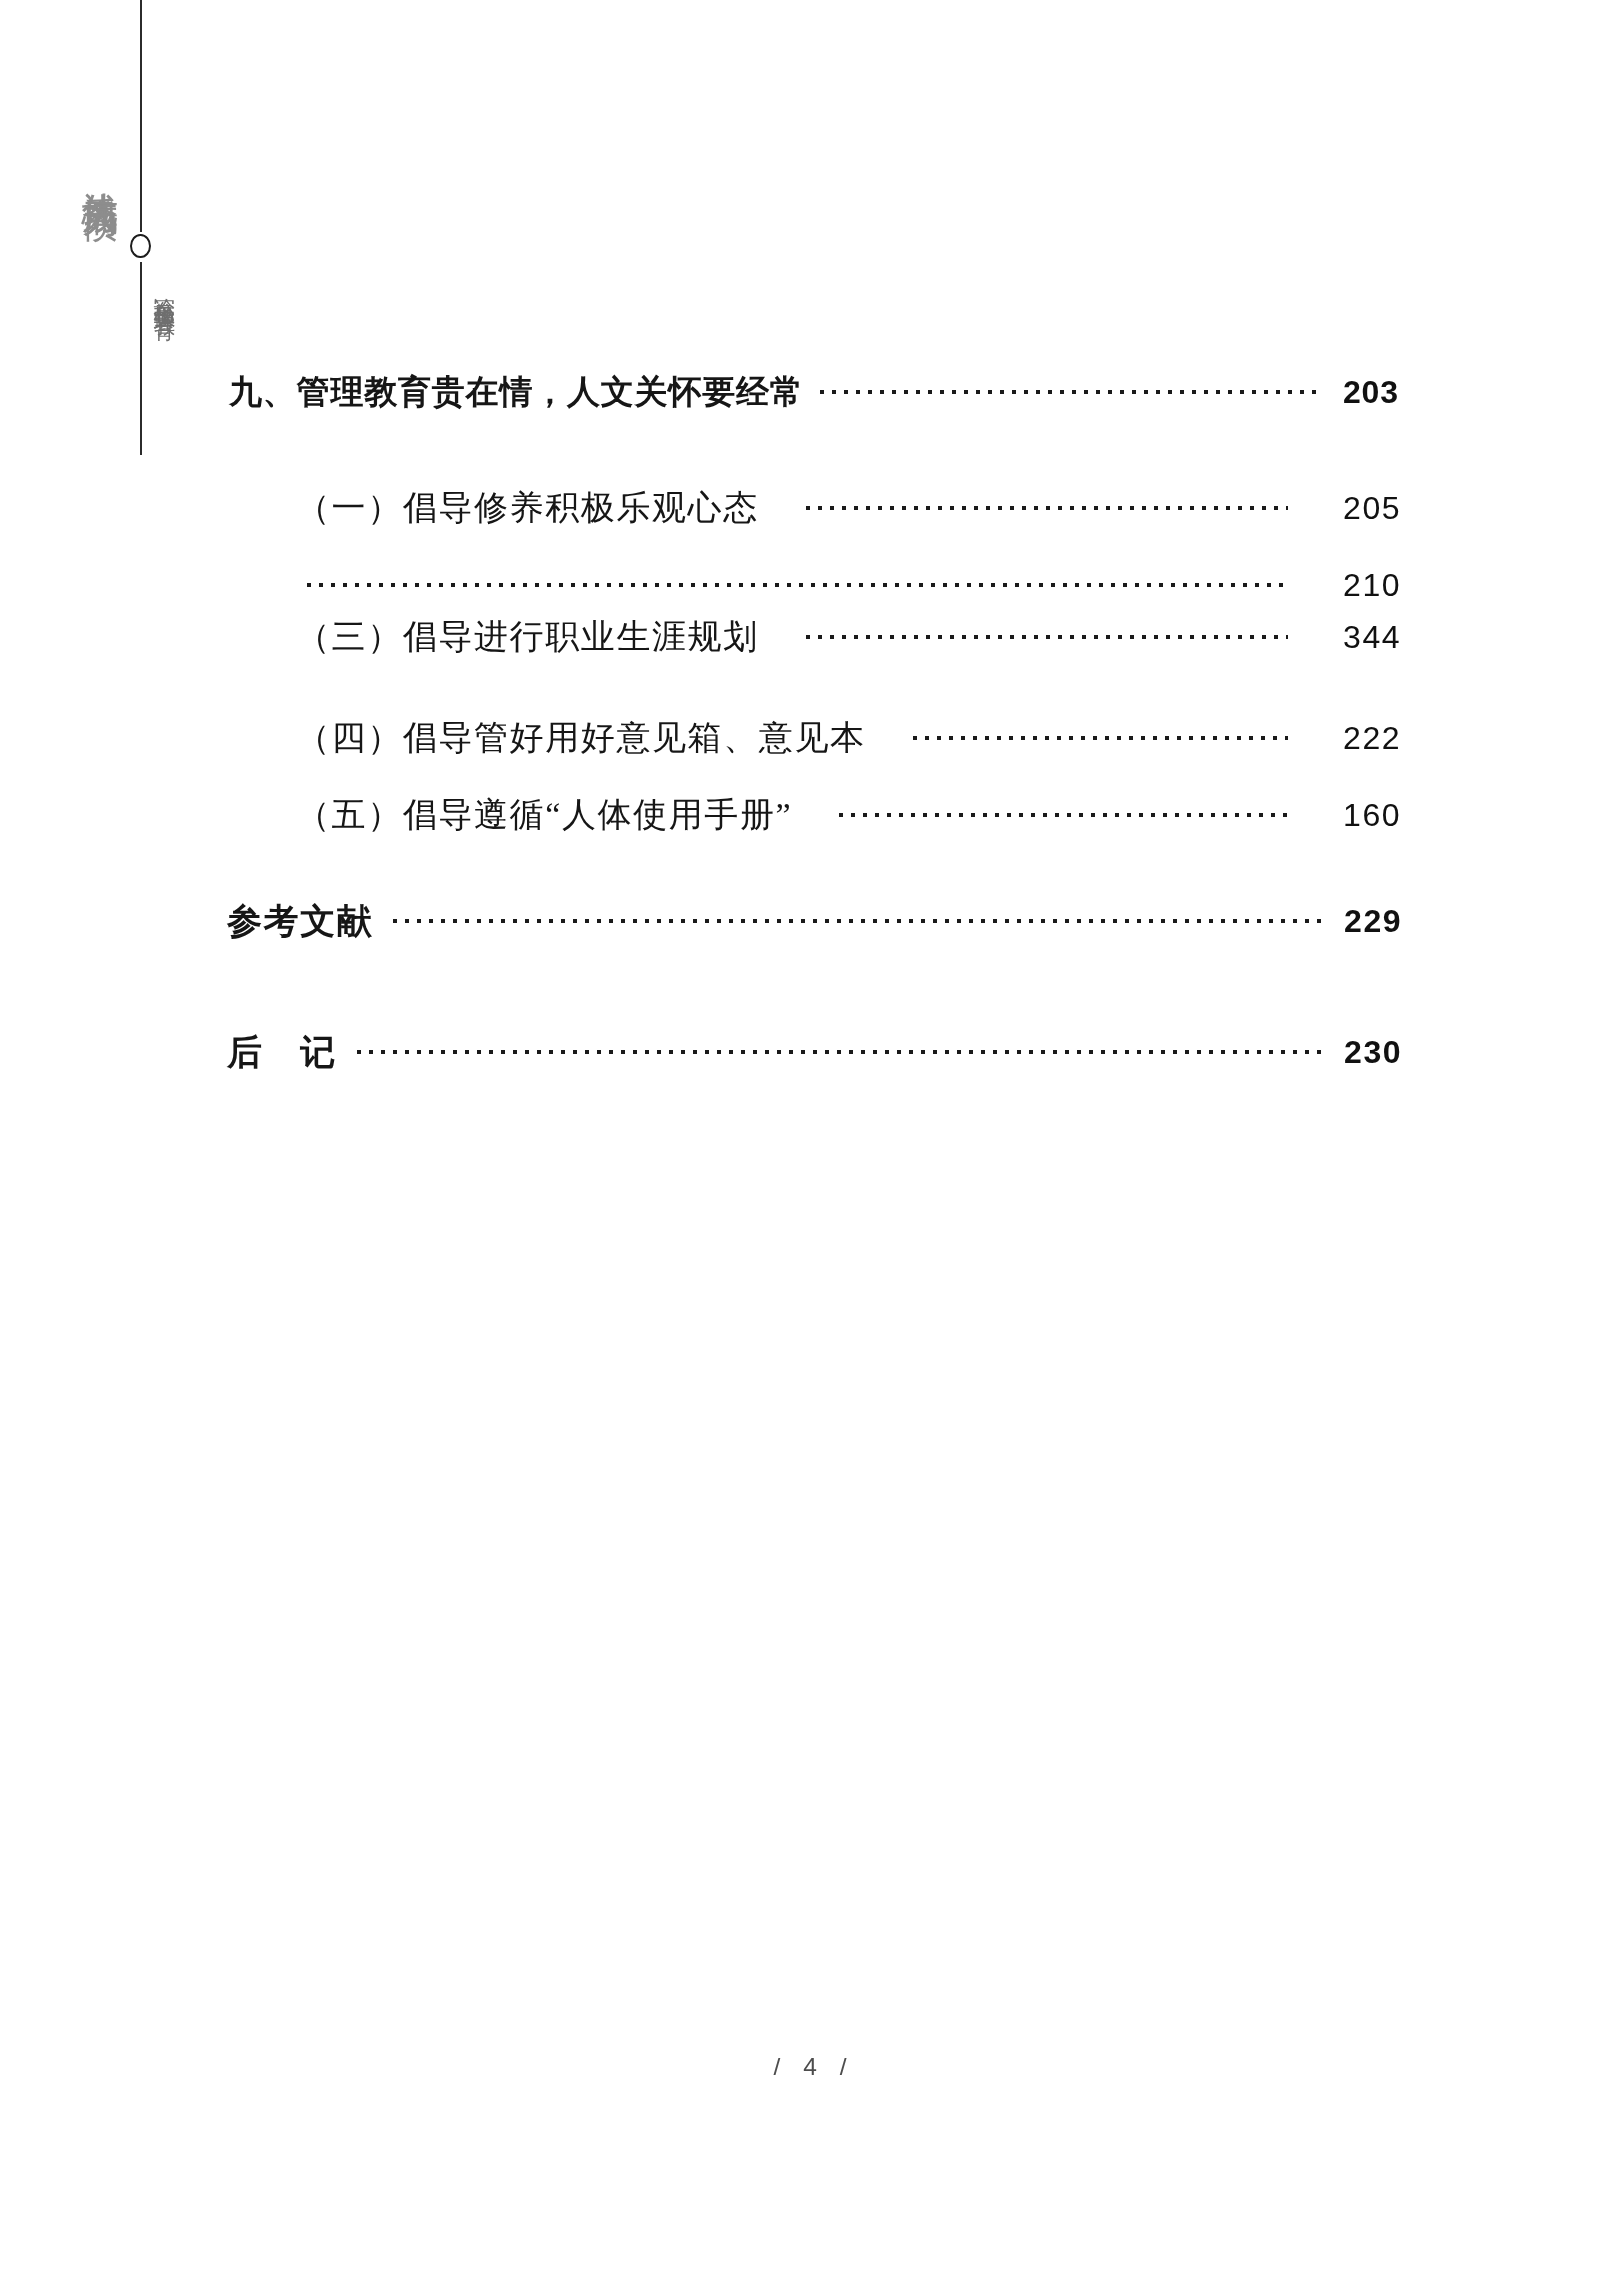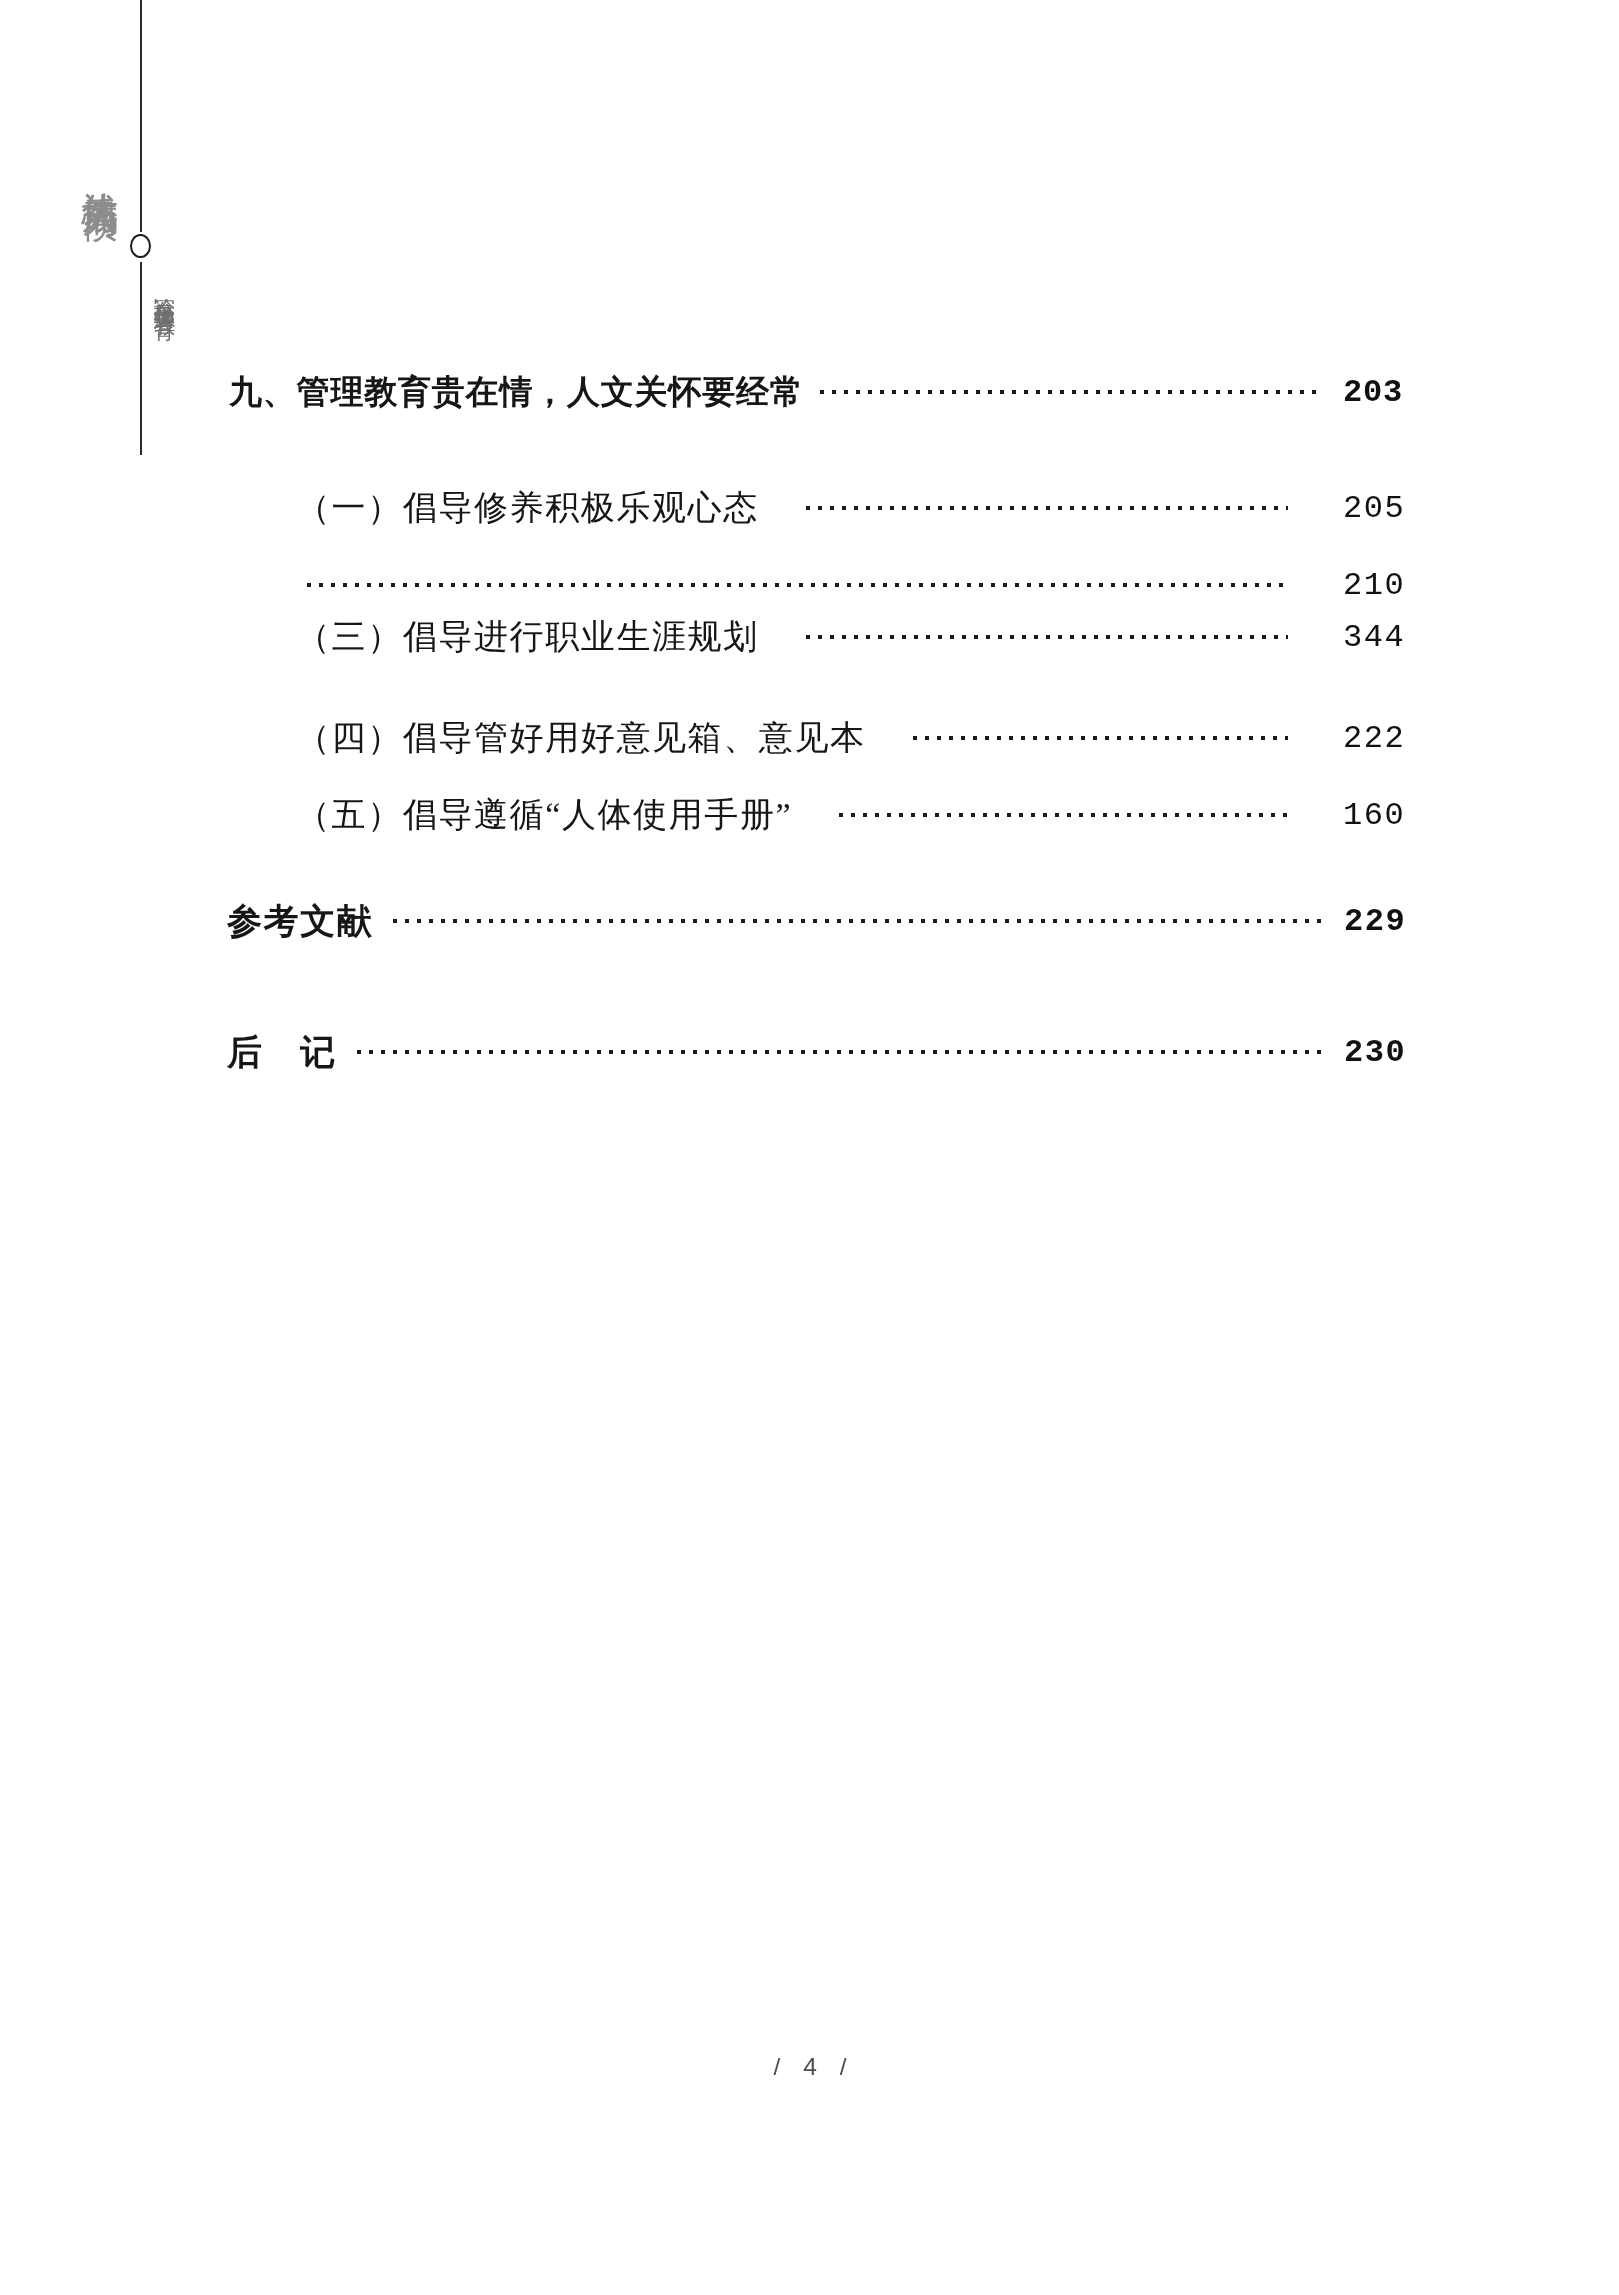--- a/index.html
+++ b/index.html
@@ -43,21 +43,21 @@
   }
   .row .label{flex:0 0 auto;}
   .row .dots{
     flex:1 1 auto;align-self:center;height:4px;
     margin-left:11px;
     background-image:repeating-linear-gradient(to right,#1a1a1a 0px,#1a1a1a 3.6px,transparent 3.6px,transparent 12px);
   }
   .row .pagenum{
     flex:0 0 auto;width:52px;margin-left:19px;
     text-align:right;font-size:32px;color:#111111;
-    font-family:Liberation Mono, monospace;
+    font-family:Liberation Sans, sans-serif;
   }
   .row-chapter{left:229px;width:1166px;top:370px;font-weight:700;font-size:33px;letter-spacing:0.8px;}
   .row-chapter .dots{margin-left:16px;}
   .row-section{left:296px;width:1099px;font-size:34px;letter-spacing:1.6px;font-weight:400;gap:36px;}
   .row-bold{left:227px;width:1169px;font-weight:700;font-size:35px;letter-spacing:1.6px;}
   .row-bold .dots{margin-left:20px;}
   
   .footer{
     position:absolute;left:0;top:2053px;width:1620px;
     text-align:center;font-size:24.5px;color:#4d4d4d;

